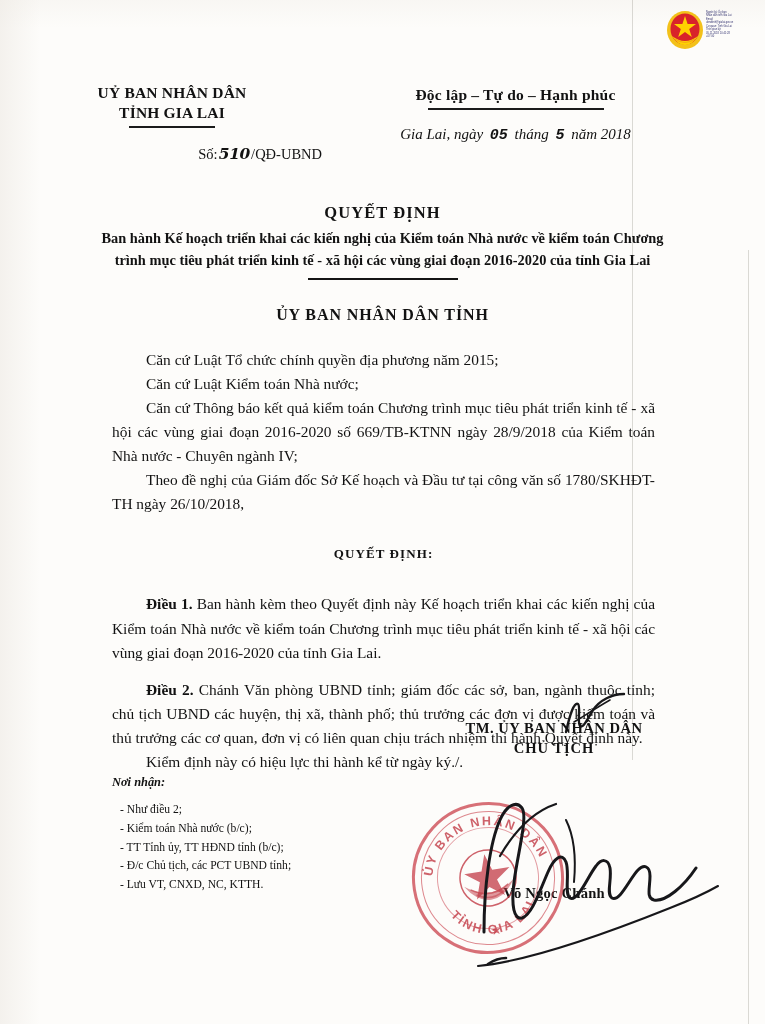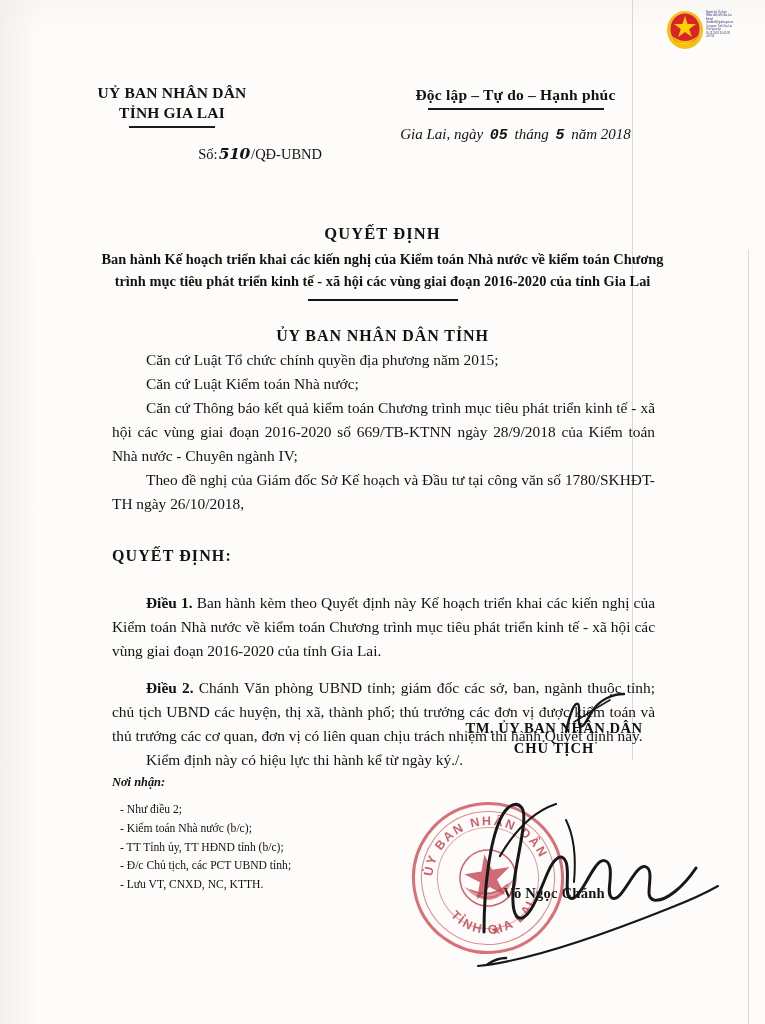--- a/index.html
+++ b/index.html
@@ -133,21 +133,21 @@
     font-style: italic;
     font-weight: bold;
     font-size: 15px;
     padding: 0 3px;
   }
 
   
   #titleblock {
     position: absolute;
     left: 0;
-    top: 224px;
+    top: 203px;
     width: 765px;
     text-align: center;
   }
   .doc-type {
     font-weight: bold;
     font-size: 16.5px;
     letter-spacing: 1.1px;
   }
   .doc-subtitle {
     font-weight: bold;
@@ -173,24 +173,25 @@
     width: 543px;
     font-size: 15.4px;
     line-height: 1.56;
     text-align: justify;
   }
   #body p { margin: 0; }
   .indent { text-indent: 34px; }
   .gap-top { margin-top: 13px !important; }
 
   .decide-word {
-    font-weight: bold;
-    font-size: 16px;
+    text-align: center;
+    font-weight: bold;
+    font-size: 13px;
     letter-spacing: 1.1px;
-    margin: 28px 0 22px !important;
+    margin: 28px 0 28px !important;
   }
   .art-label { font-weight: bold; }
 
   .sign-date-line {
     position: relative;
   }
 
   
   #recipients {
     position: absolute;

